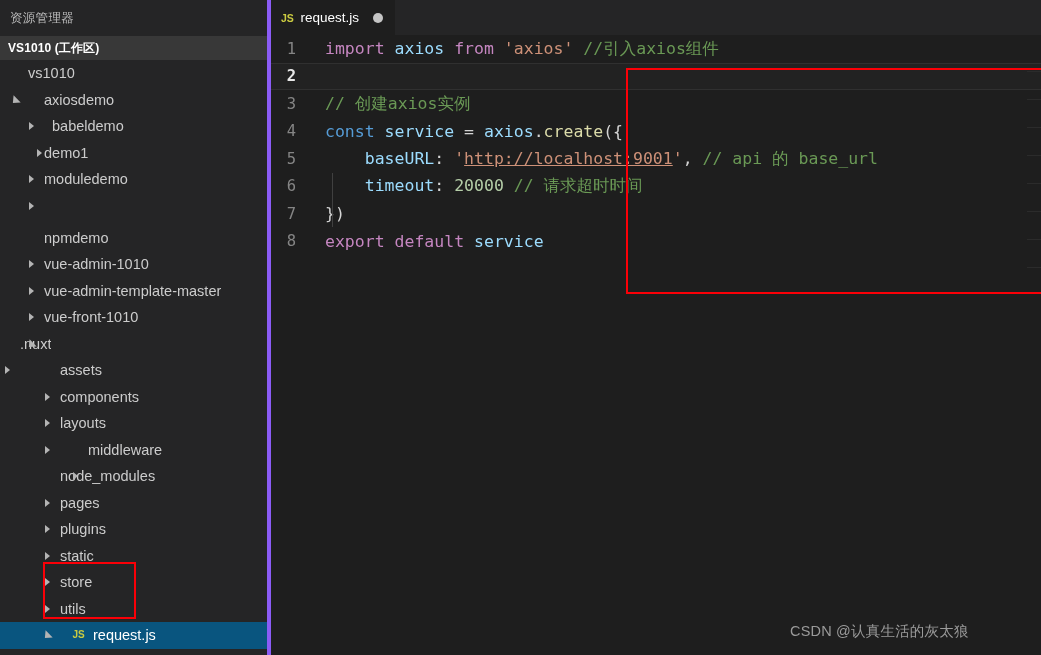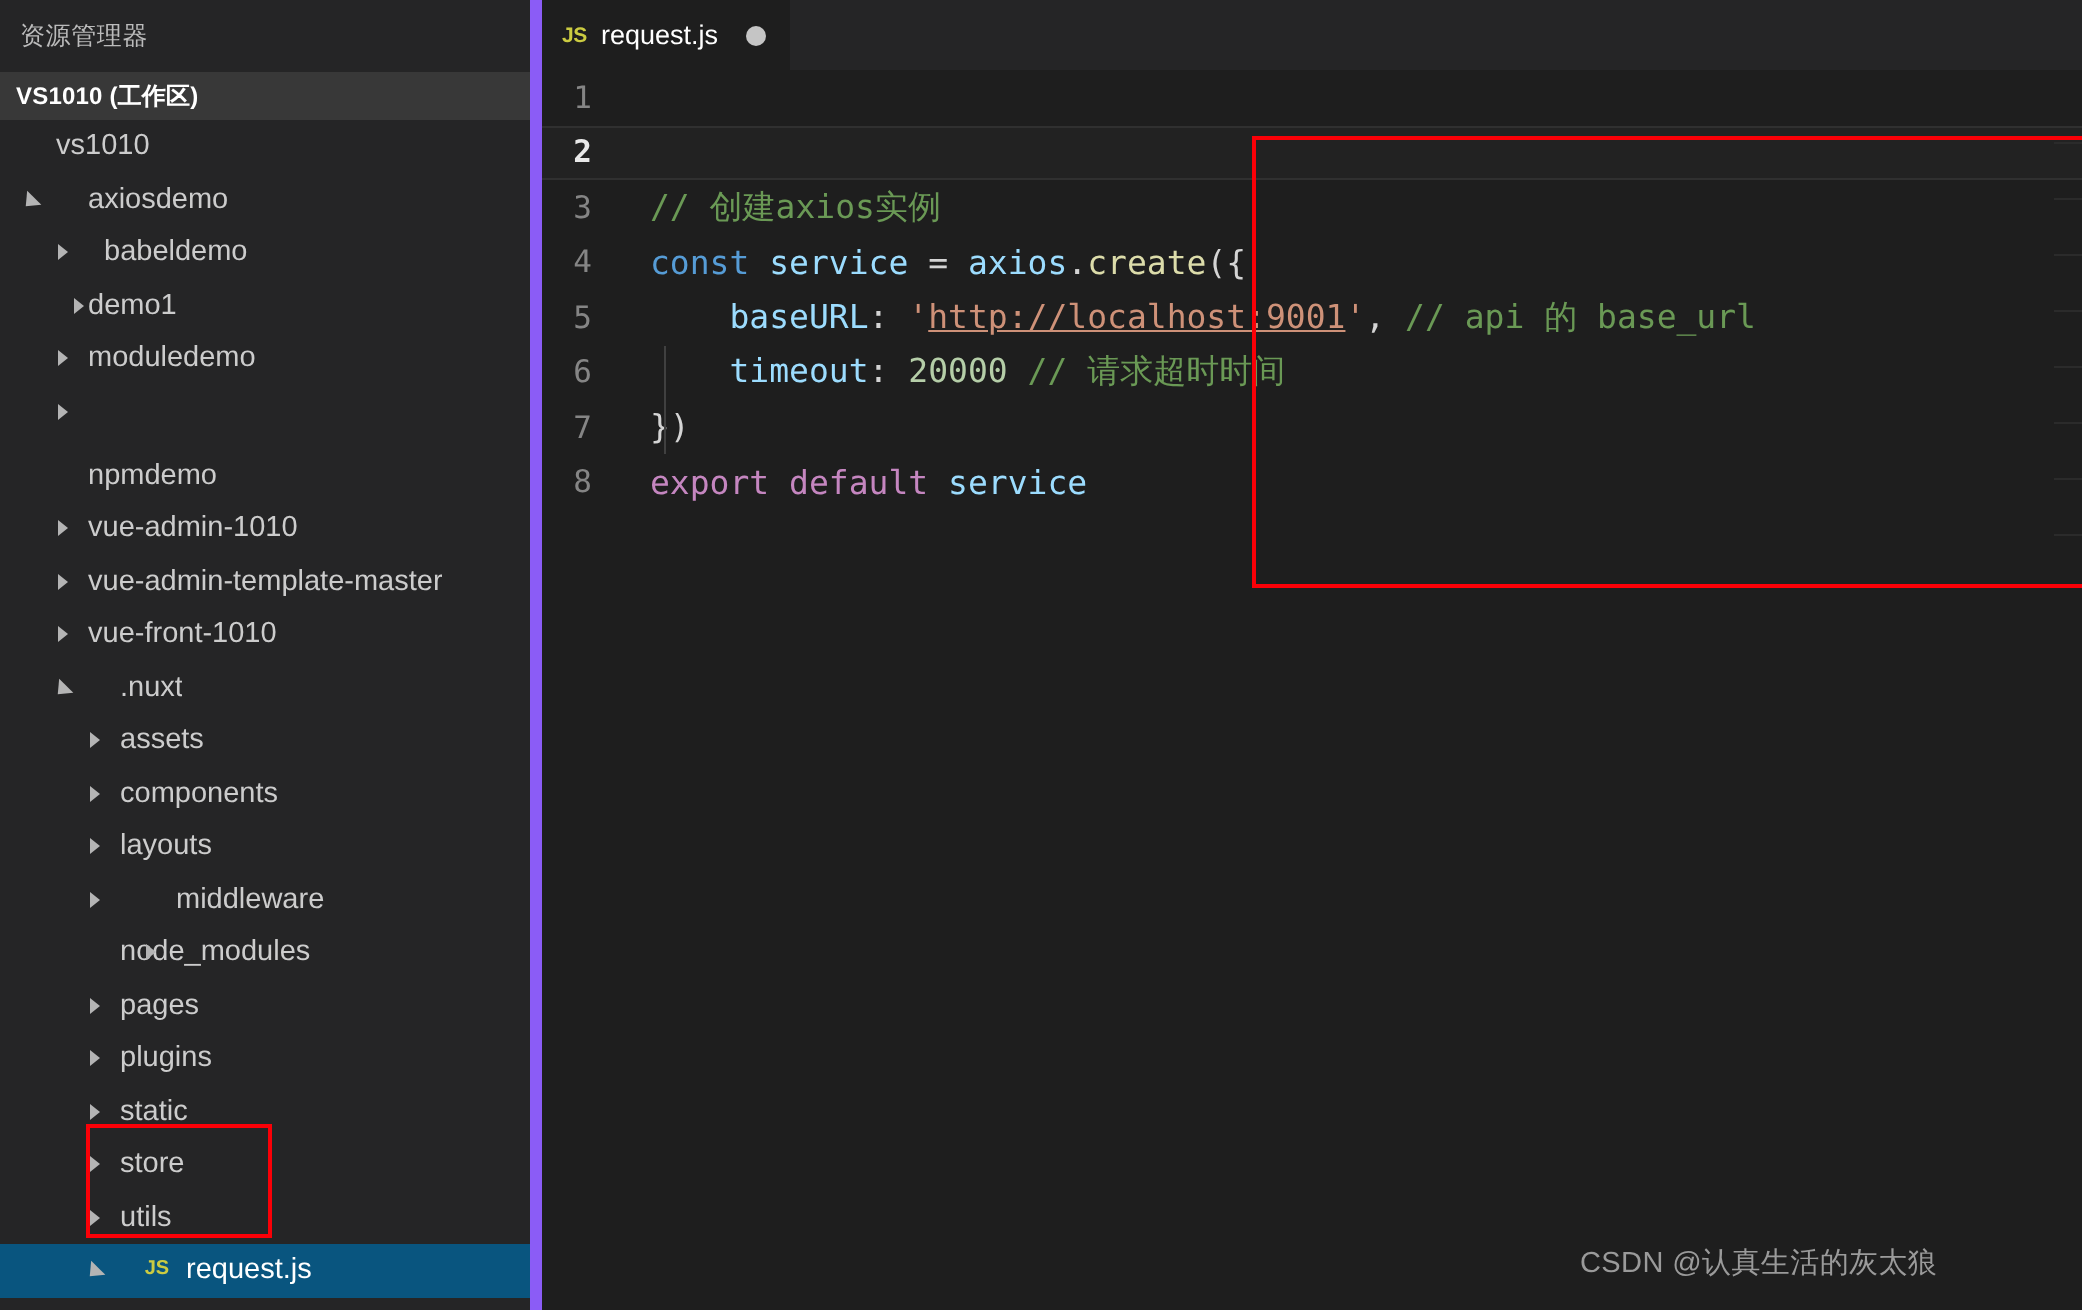--- a/index.html
+++ b/index.html
@@ -23,21 +23,21 @@
   }
 
   
   #sidebar {
     width: 271px;
     height: 655px;
     background: #ec4899;
     flex: 0 0 271px;
     position: relative;
     overflow: hidden;
-    border-right: 6px solid #8b5cf6;
+    border-right: 4px solid #8b5cf6;
     box-sizing: border-box;
   }
   .side-title {
     height: 36px;
     line-height: 36px;
     padding-left: 10px;
     font-size: 12.5px;
     color: #bbbbbb;
     letter-spacing: 0.3px;
     background: #252526;
@@ -307,21 +307,21 @@
           <span class="rowlabel">vue-admin-1010</span>
         </div>
         <div class="row" style="padding-left: 24px;">
           <span class="twisty collapsed"></span>
           <span class="rowlabel">vue-admin-template-master</span>
         </div>
         <div class="row" style="padding-left: 24px;">
           <span class="twisty expanded"></span>
           <span class="rowlabel">vue-front-1010</span>
         </div>
-        <div class="row" style="padding-left: 40px;">
+        <div class="row" style="">
           <span class="twisty collapsed"></span>
           <span class="rowlabel">.nuxt</span>
         </div>
         <div class="row" style="padding-left: 40px;">
           <span class="twisty collapsed"></span>
           <span class="rowlabel">assets</span>
         </div>
         <div class="row" style="padding-left: 40px;">
           <span class="twisty collapsed"></span>
           <span class="rowlabel">components</span>
@@ -381,21 +381,21 @@
     <div id="tabbar">
       <div class="tab">
         <span class="tabjs">JS</span>
         <span class="tabname">request.js</span>
         <span class="dirty"></span>
       </div>
     </div>
 
     <div id="codepane">
       <div id="lines">
-          <div class="codeline"><span class="lnum">1</span></div>
+          <div class="codeline"><span class="lnum">1</span><span class="ltext"><span class="t-kw">import</span><span class="t-pln"> </span><span class="t-var">axios</span><span class="t-pln"> </span><span class="t-kw">from</span><span class="t-pln"> </span><span class="t-str">'axios'</span><span class="t-pln"> </span><span class="t-cmt">//引入axios组件</span></span></div>
           <div class="codeline active"><span class="lnum">2</span><span class="ltext"></span></div>
           <div class="codeline"><span class="lnum">3</span><span class="ltext"><span class="t-cmt">// 创建axios实例</span></span></div>
           <div class="codeline"><span class="lnum">4</span><span class="ltext"><span class="t-blue">const</span><span class="t-pln"> </span><span class="t-var">service</span><span class="t-pln"> = </span><span class="t-var">axios</span><span class="t-pln">.</span><span class="t-fn">create</span><span class="t-pln">({</span></span></div>
           <div class="codeline"><span class="lnum">5</span><span class="ltext"><span class="t-pln">    </span><span class="t-var">baseURL</span><span class="t-pln">: </span><span class="t-str">'</span><span class="t-link">http://localhost:9001</span><span class="t-str">'</span><span class="t-pln">, </span><span class="t-cmt">// api 的 base_url</span></span></div>
           <div class="codeline"><span class="lnum">6</span><span class="ltext"><span class="t-pln">    </span><span class="t-var">timeout</span><span class="t-pln">: </span><span class="t-num">20000</span><span class="t-pln"> </span><span class="t-cmt">// 请求超时时间</span></span></div>
           <div class="codeline"><span class="lnum">7</span><span class="ltext"><span class="t-pln">})</span></span></div>
           <div class="codeline"><span class="lnum">8</span><span class="ltext"><span class="t-kw">export</span><span class="t-pln"> </span><span class="t-kw">default</span><span class="t-pln"> </span><span class="t-var">service</span></span></div>
         </div>
       <div class="indent-guide"></div>
       <div class="ruler">

